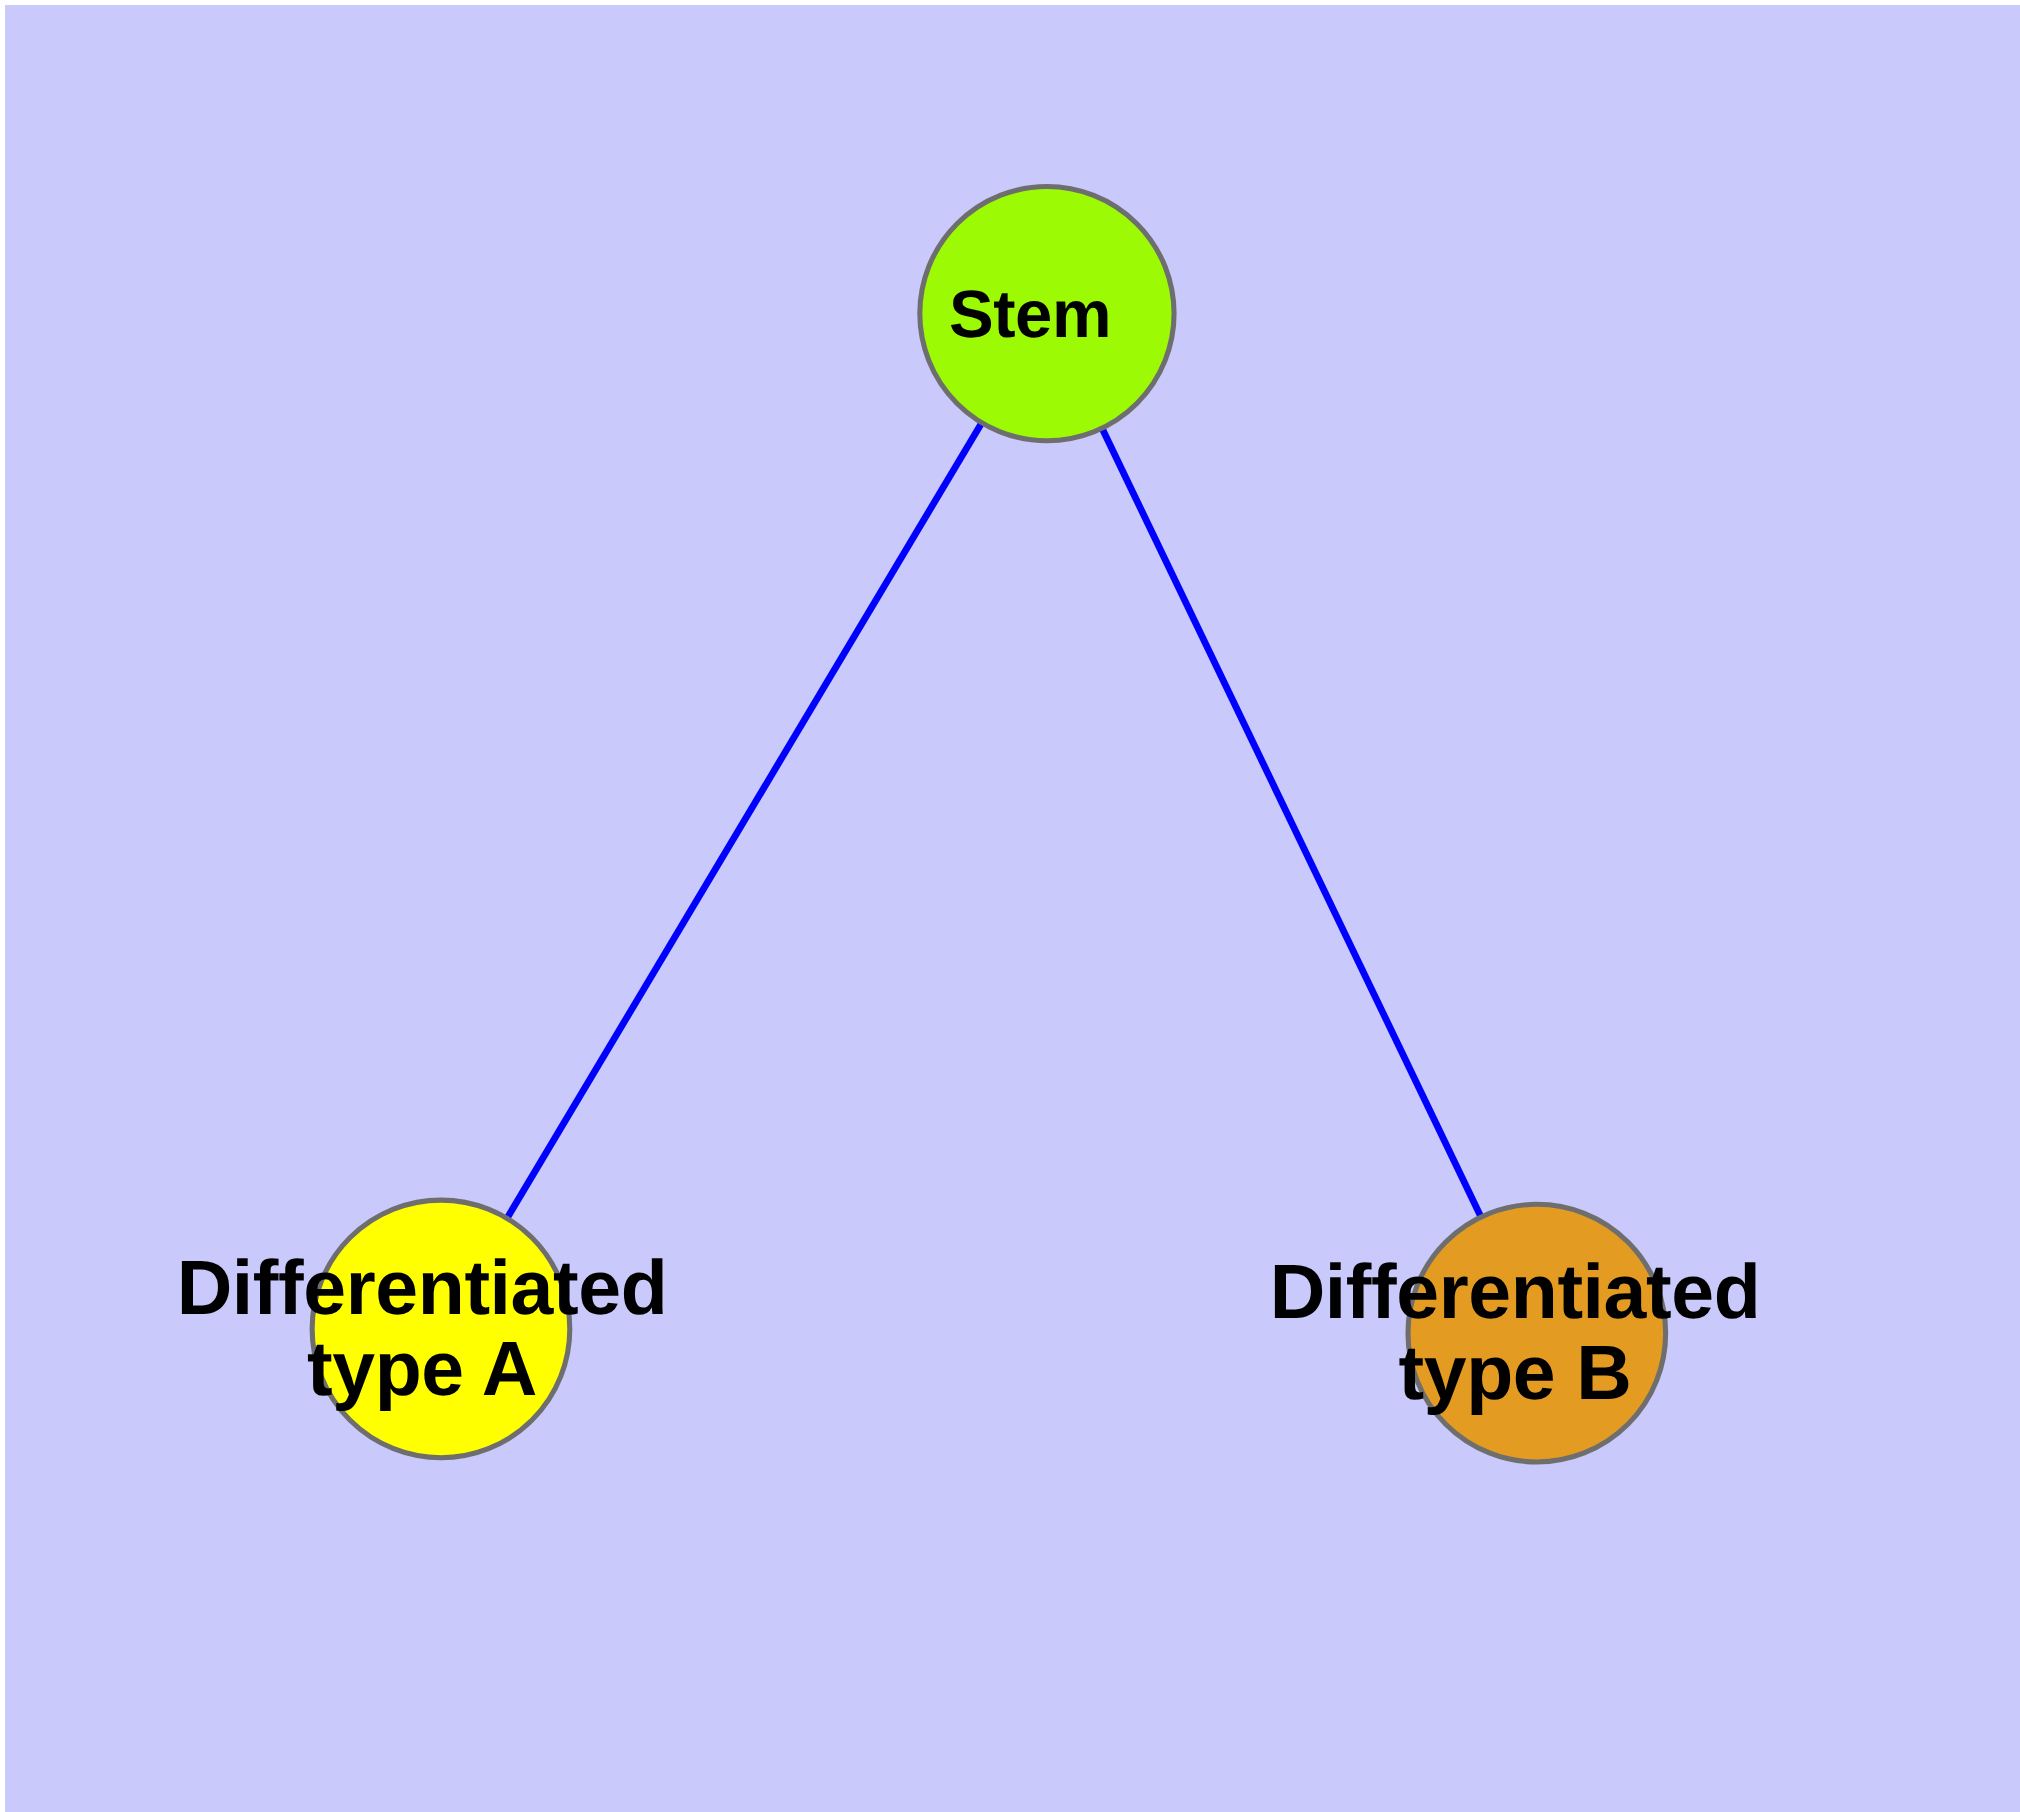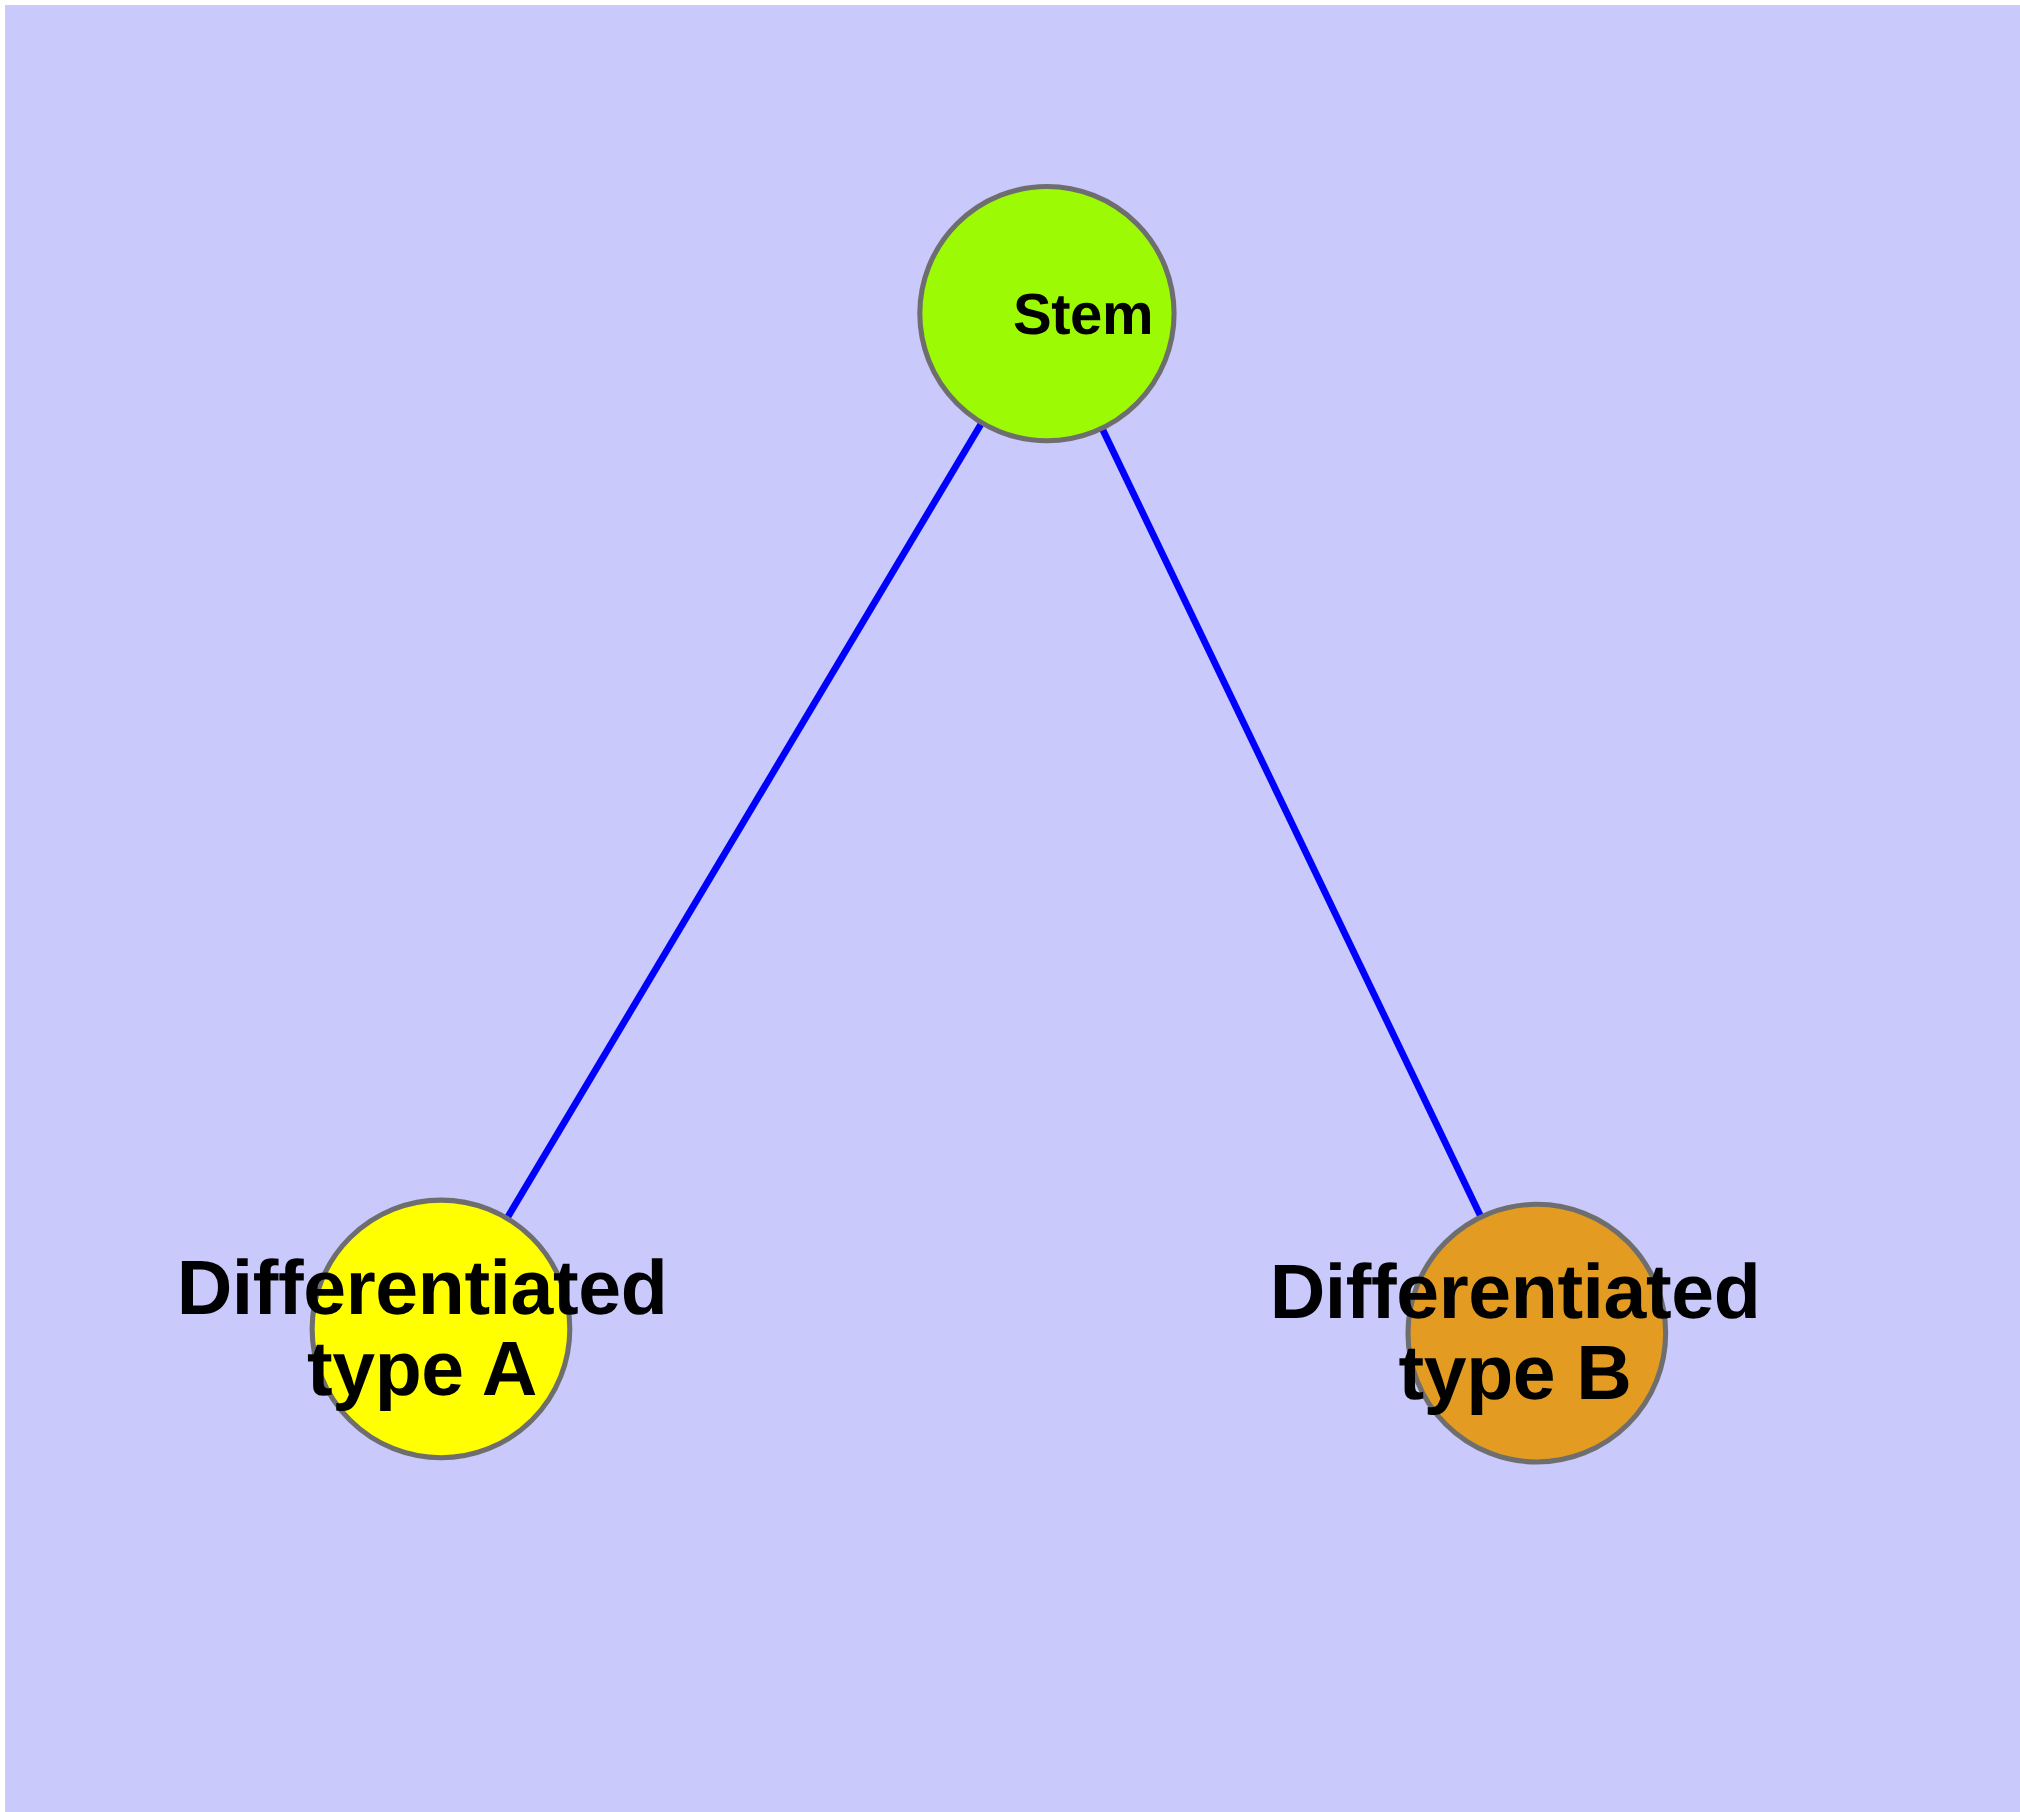--- a/index.html
+++ b/index.html
@@ -58,21 +58,21 @@
         <line x1="1235" y1="370" x2="1813" y2="1573" stroke="#0000ff" stroke-width="8" stroke-linecap="butt"></line>
       </g>
     <g id="node-layer">
         <circle cx="1235" cy="370" r="150" fill="#9cfb04" stroke="#6e6e6e" stroke-width="6"></circle>
         <circle cx="520" cy="1568" r="152" fill="#ffff00" stroke="#6e6e6e" stroke-width="6"></circle>
         <circle cx="1813" cy="1573" r="152" fill="#e39b22" stroke="#6e6e6e" stroke-width="6"></circle>
       </g>
   </svg>
 
   <div id="label-layer">
-      <div class="node-label" style="left: 1083px; top: 315px; color: rgb(0, 0, 0); font-size: 58px;">Stem</div>
+      <div class="node-label" style="left: 1030px; top: 315px; color: rgb(0, 0, 0); font-size: 67px;">Stem</div>
       <div class="node-label" style="left: 422px; top: 1329px; color: rgb(0, 0, 0); font-size: 77px;">Differentiated
 type A</div>
       <div class="node-label" style="left: 1515px; top: 1333px; color: rgb(0, 0, 0); font-size: 77px;">Differentiated
 type B</div>
     </div>
 
 </div>
 
 
 </body></html>

